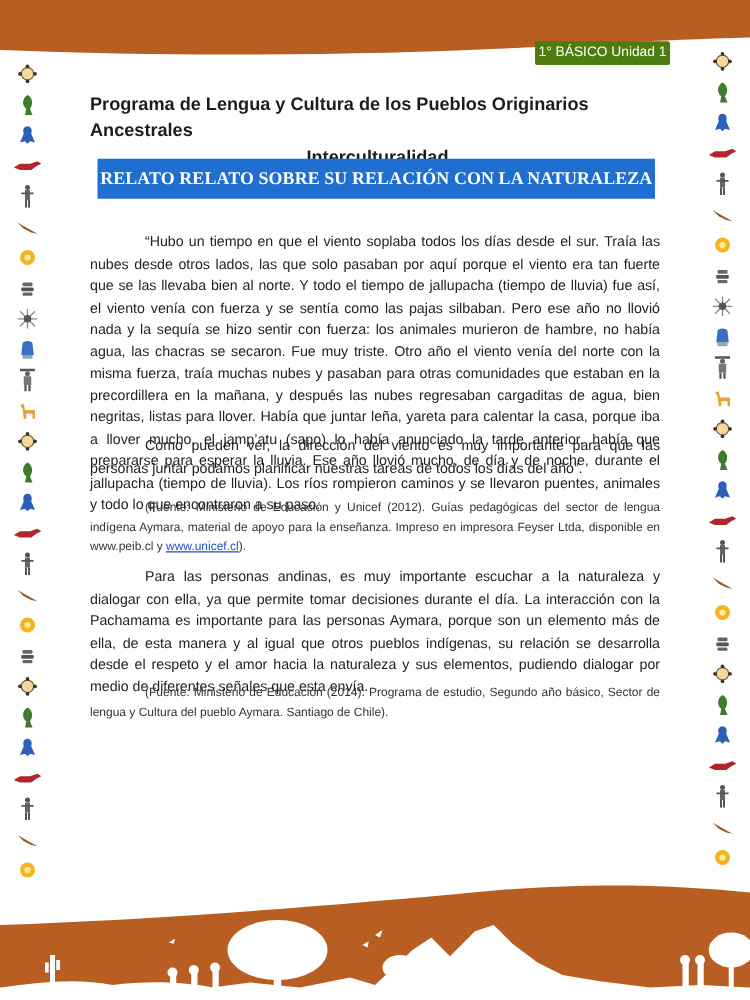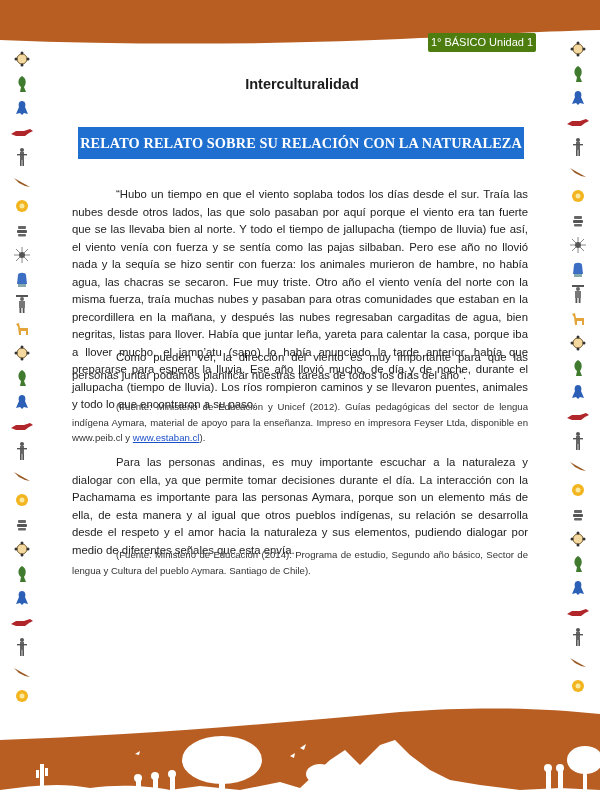--- a/index.html
+++ b/index.html
@@ -388,35 +388,36 @@
     </span>
     <span class="ico" style="top: 637px;">
       <svg width="14" height="14">
         <circle cx="7" cy="7" r="6" fill="#f2b520"></circle>
         <circle cx="7" cy="7" r="2.5" fill="#fbe9a0"></circle>
       </svg>
     </span>
   </div>
 
 <div class="program-title">
+  <span class="l1">Programa de Lengua y Cultura de los Pueblos Originarios Ancestrales</span>
   <span>Interculturalidad</span>
 </div>
 
 <div class="banner">RELATO RELATO SOBRE SU RELACIÓN CON LA NATURALEZA</div>
 
 <div class="para" style="top:162px;margin-top:24px;">
   <span class="indent"></span><span>“Hubo un tiempo en que el viento soplaba todos los días desde el sur. Traía las nubes desde otros lados, las que solo pasaban por aquí porque el viento era tan fuerte que se las llevaba bien al norte. Y todo el tiempo de jallupacha (tiempo de lluvia) fue así, el viento venía con fuerza y se sentía como las pajas silbaban. Pero ese año no llovió nada y la sequía se hizo sentir con fuerza: los animales murieron de hambre, no había agua, las chacras se secaron. Fue muy triste. Otro año el viento venía del norte con la misma fuerza, traía muchas nubes y pasaban para otras comunidades que estaban en la precordillera en la mañana, y después las nubes regresaban cargaditas de agua, bien negritas, listas para llover. Había que juntar leña, yareta para calentar la casa, porque iba a llover mucho, el jamp’atu (sapo) lo había anunciado la tarde anterior, había que prepararse para esperar la lluvia. Ese año llovió mucho, de día y de noche, durante el jallupacha (tiempo de lluvia). Los ríos rompieron caminos y se llevaron puentes, animales y todo lo que encontraron a su paso.</span>
 </div>
 
 <div class="para" style="top:349px;">
   <span class="indent"></span><span>Como pueden ver, la dirección del viento es muy importante para que las personas juntar podamos planificar nuestras tareas de todos los días del año”.</span>
 </div>
 
 <div class="src" style="top:399px;">
-  <span class="indent"></span><span>(Fuente: Ministerio de Educación y Unicef (2012). Guías pedagógicas del sector de lengua indígena Aymara, material de apoyo para la enseñanza. Impreso en impresora Feyser Ltda, disponible en www.peib.cl y </span><a>www.estaban.cl</a><span>).</span>
+  <span class="indent"></span><span>(Fuente: Ministerio de Educación y Unicef (2012). Guías pedagógicas del sector de lengua indígena Aymara, material de apoyo para la enseñanza. Impreso en impresora Feyser Ltda, disponible en www.peib.cl y </span><a>www.unicef.cl</a><span>).</span>
 </div>
 
 <div class="para" style="top:454px;">
   <span class="indent"></span><span>Para las personas andinas, es muy importante escuchar a la naturaleza y dialogar con ella, ya que permite tomar decisiones durante el día. La interacción con la Pachamama es importante para las personas Aymara, porque son un elemento más de ella, de esta manera y al igual que otros pueblos indígenas, su relación se desarrolla desde el respeto y el amor hacia la naturaleza y sus elementos, pudiendo dialogar por medio de diferentes señales que esta envía.</span>
 </div>
 
 <div class="src" style="top:547px;">
   <span class="indent"></span><span>(Fuente: Ministerio de Educación (2014). Programa de estudio, Segundo año básico, Sector de lengua y Cultura del pueblo Aymara. Santiago de Chile).</span>
 </div>
 

